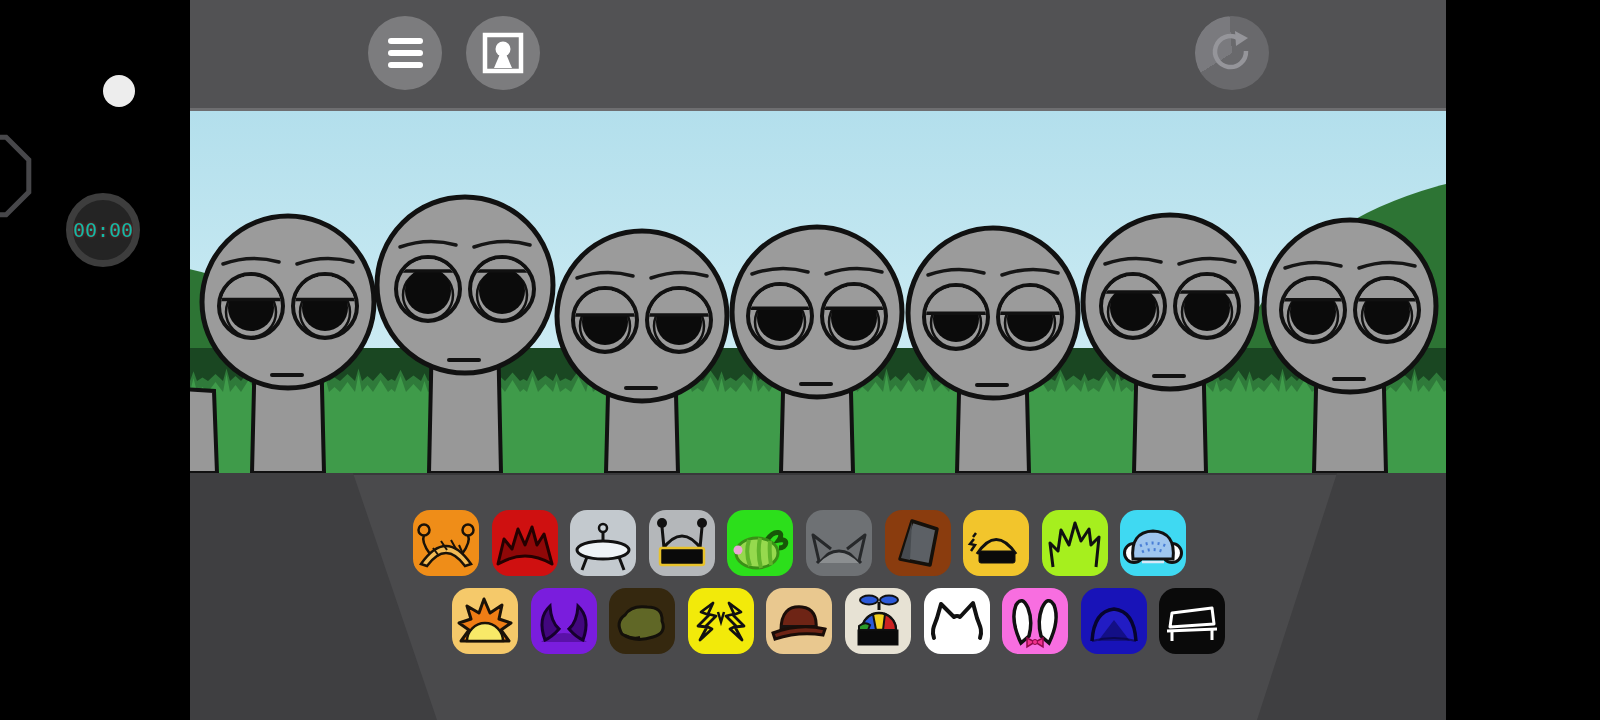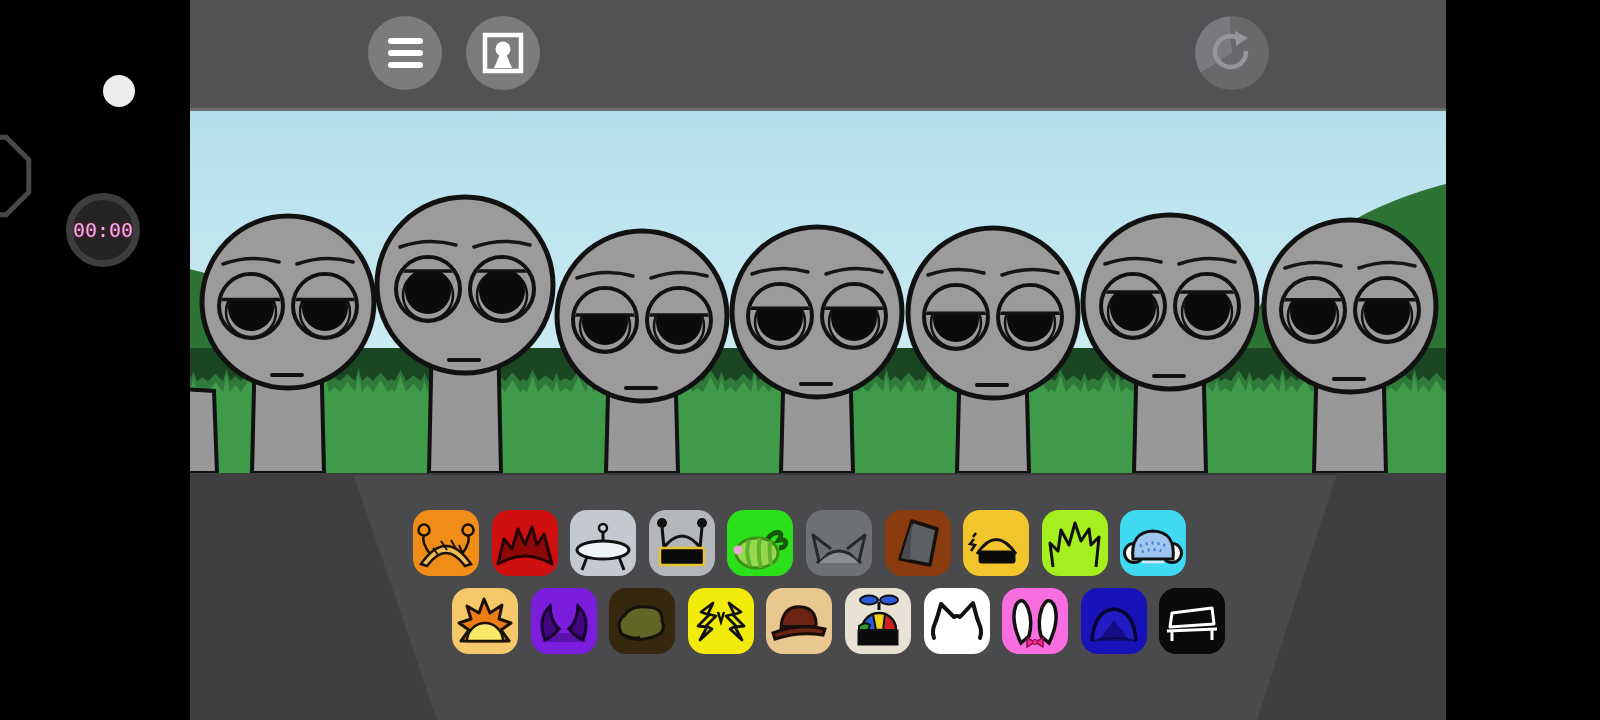--- a/index.html
+++ b/index.html
@@ -5,21 +5,21 @@
   html,body{margin:0;padding:0;background:#000;}
   .root{position:relative;width:1600px;height:720px;background:#000;overflow:hidden;
         font-family:"Liberation Sans",sans-serif;}
   
   .camera-dot{position:absolute;left:103px;top:75px;width:32px;height:32px;border-radius:50%;
               background:#ededed;}
   .octagon-sliver{position:absolute;left:0;top:130px;}
   .rec-timer{position:absolute;left:66px;top:193px;width:74px;height:74px;border-radius:50%;
              background:#242424;border:7px solid #3d3d3d;box-sizing:border-box;
              display:flex;align-items:center;justify-content:center;}
-  .rec-timer span{color:#f0abfc;font-size:20px;font-family:"DejaVu Sans Mono",monospace;
+  .rec-timer span{color:#14b8a6;font-size:20px;font-family:"DejaVu Sans Mono",monospace;
                   text-shadow:0 0 3px rgba(232,32,28,.6);}
   
   .game{position:absolute;left:190px;top:0;width:1256px;height:720px;background:#4a4a4c;}
   .topbar{position:absolute;left:0;top:0;width:1256px;height:108px;background:#525254;
           border-bottom:3px solid #6e6e70;box-sizing:content-box;}
   .round-btn{position:absolute;width:74px;height:74px;border-radius:50%;top:16px;
              display:flex;align-items:center;justify-content:center;cursor:pointer;}
   .btn-menu{left:178px;background:#7c7c7e;}
   .btn-portrait{left:276px;background:#7c7c7e;}
   .btn-reset{left:1005px;background:#69696c;position:absolute;overflow:hidden;}

